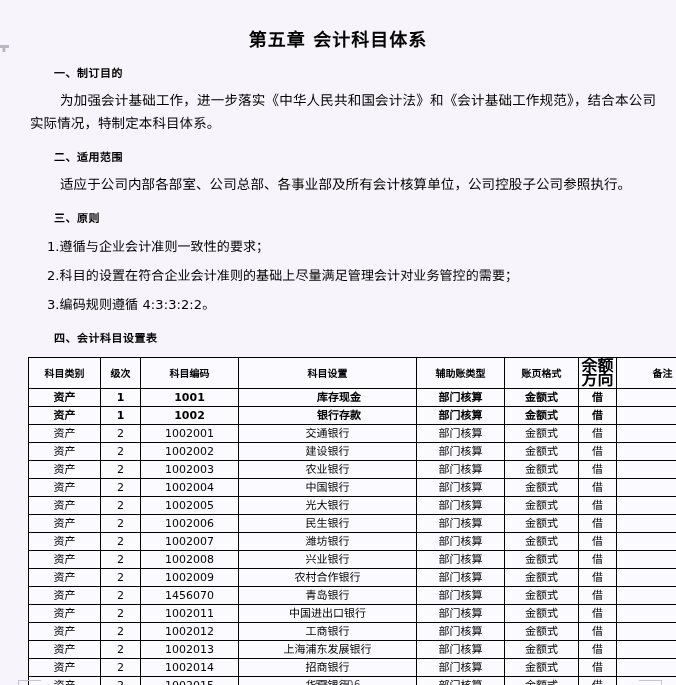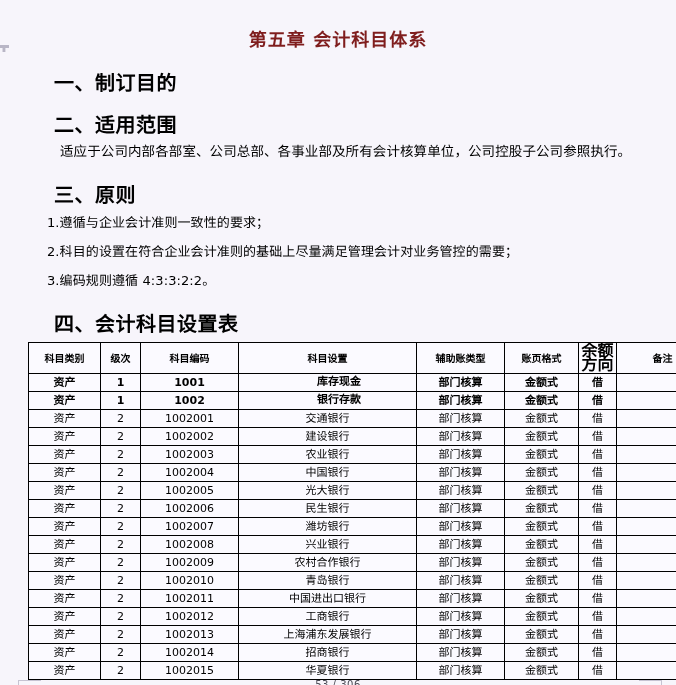--- a/index.html
+++ b/index.html
@@ -31,39 +31,39 @@
     top: 33px;
     width: 9px;
     height: 7px;
     background: #b9b6c6;
     clip-path: polygon(0 0, 100% 0, 100% 42%, 60% 42%, 60% 100%, 28% 100%, 28% 42%, 0 42%);
   }
 
   
   .doc-title {
     text-align: center;
-    color: #7f1d1d;
+    color: #000000;
     font-size: 18px;
     font-weight: bold;
     letter-spacing: 1px;
     padding-top: 17px;
     line-height: 22px;
     font-family: "DejaVu Serif", "Liberation Serif", serif;
   }
 
   
   .body-area {
     padding: 0 16px 0 14px;
   }
 
   .section-head {
-    font-size: 20px;
+    font-size: 11px;
     font-weight: bold;
     line-height: 20px;
-    margin: 22px 0 0 40px;
+    margin: 13px 0 0 40px;
     font-family: "DejaVu Serif", "Liberation Serif", serif;
     letter-spacing: 0.5px;
   }
 
   .para {
     font-size: 13.5px;
     line-height: 23px;
     margin: 5px 0 0 0;
     text-indent: 30px;
     text-align: justify;
@@ -120,21 +120,20 @@
     padding-left: 6px;
   }
   td.c-name {
     padding-left: 12px;
   }
   tr.lvl1 td {
     font-weight: bold;
   }
   tr.lvl1 td.c-name {
     padding-left: 23px;
-    font-family: Liberation Mono, monospace;
   }
 
   
   col.w-cat  { width: 72px; }
   col.w-lvl  { width: 40px; }
   col.w-code { width: 98px; }
   col.w-set  { width: 178px; }
   col.w-aux  { width: 88px; }
   col.w-fmt  { width: 74px; }
   col.w-dir  { width: 38px; }
@@ -174,20 +173,21 @@
 <div class="page">
 
   <div class="edge-marker"></div>
 
   <h1 class="doc-title">第五章 会计科目体系</h1>
 
   <div class="body-area">
 
     <div class="section-head">一、制订目的</div>
 
+    <p class="para">为加强会计基础工作，进一步落实《中华人民共和国会计法》和《会计基础工作规范》，结合本公司实际情况，特制定本科目体系。</p>
 
     <div class="section-head">二、适用范围</div>
 
     <p class="para">适应于公司内部各部室、公司总部、各事业部及所有会计核算单位，公司控股子公司参照执行。</p>
 
     <div class="section-head">三、原则</div>
 
     <div class="list-item">1.遵循与企业会计准则一致性的要求；</div>
     <div class="list-item">2.科目的设置在符合企业会计准则的基础上尽量满足管理会计对业务管控的需要；</div>
     <div class="list-item">3.编码规则遵循 4:3:3:2:2。</div>
@@ -329,21 +329,21 @@
             <td class="c-code">1002009</td>
             <td class="c-name">农村合作银行</td>
             <td>部门核算</td>
             <td>金额式</td>
             <td>借</td>
             <td></td>
           </tr>
           <tr class="lvl2">
             <td>资产</td>
             <td>2</td>
-            <td class="c-code">1002010</td>
+            <td class="c-code">1456070</td>
             <td class="c-name">青岛银行</td>
             <td>部门核算</td>
             <td>金额式</td>
             <td>借</td>
             <td></td>
           </tr>
           <tr class="lvl2">
             <td>资产</td>
             <td>2</td>
             <td class="c-code">1002011</td>

